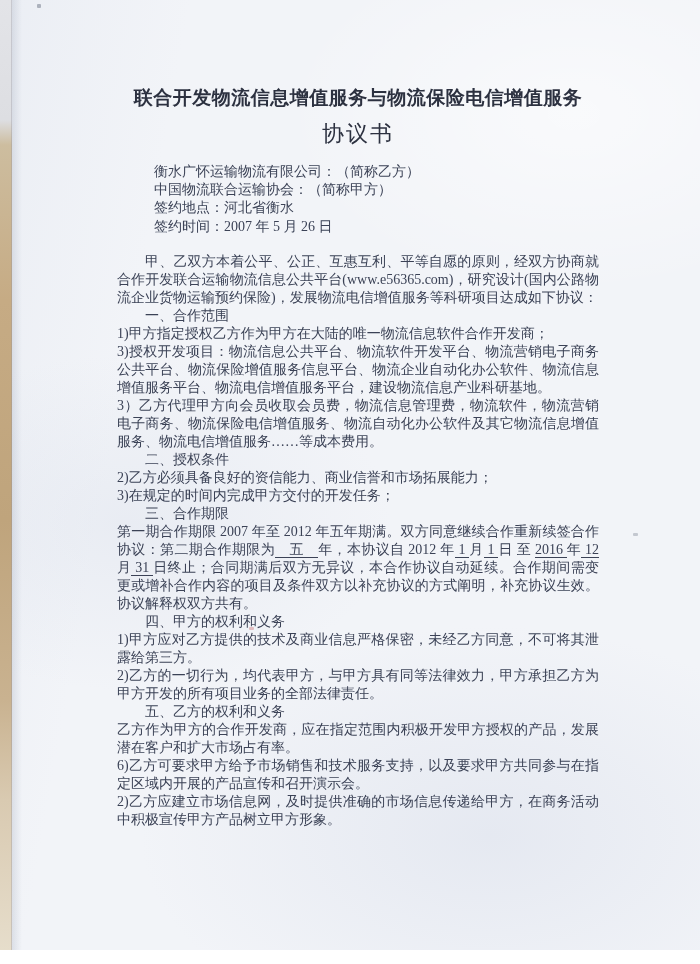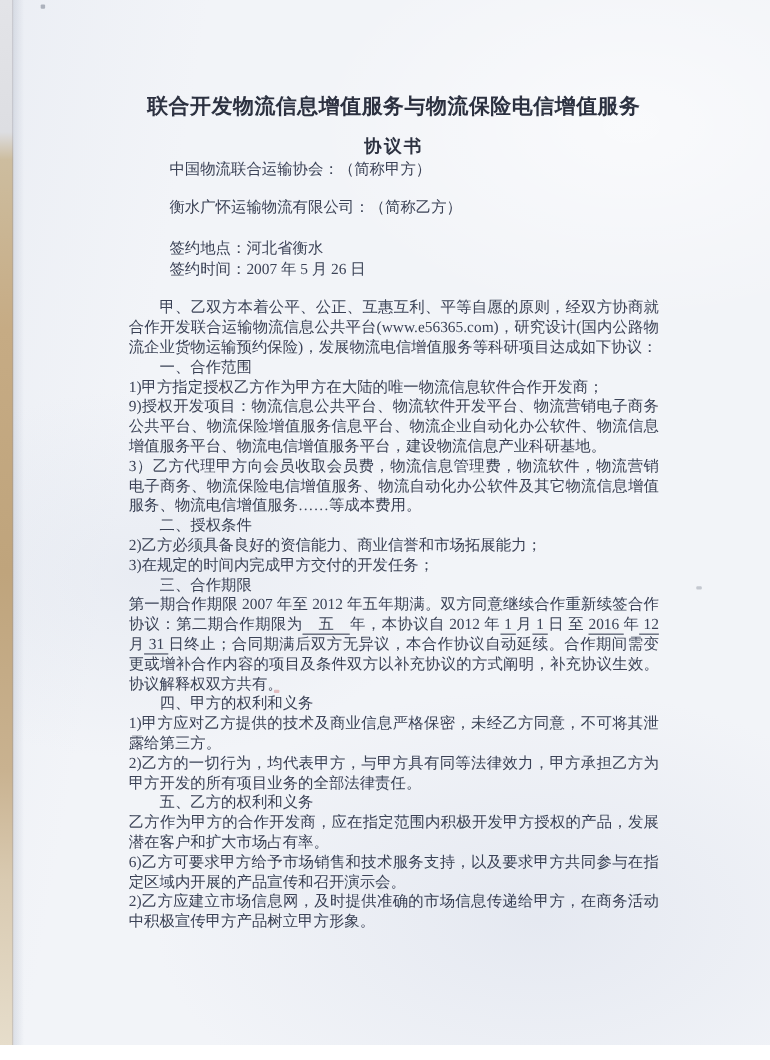--- a/index.html
+++ b/index.html
@@ -64,32 +64,32 @@
   }
   .title {
     margin: 86px 0 0 0;
     font-size: 19px; line-height: 24px;
     font-weight: bold; text-align: center;
     letter-spacing: 0.5px;
     color: #2c3140;
   }
   .subtitle {
     margin: 12px 0 0 0;
-    font-size: 16px; line-height: 24px;
-    font-weight: bold; text-align: center;
+    font-size: 22px; line-height: 24px;
+    font-weight: normal; text-align: center;
     letter-spacing: 2px;
     color: #2c3140;
   }
   .party, .sign {
     margin: 0 0 0 37px;
     font-size: 14px; line-height: 18px;
   }
   .party.a { margin-top: 0px; }
   .party.b { margin-top: 17px; }
-  .sign.place { margin-top: 19px; }
+  .sign.place { }
   .sign.time { margin-top: 1px; }
 
   .body-blocks { margin-top: 17px; }
   .blk {
     margin: 0;
     font-size: 14px; line-height: 18px;
     text-align: justify;
     letter-spacing: 0px;
   }
   .blk.indent { text-indent: 2em; }
@@ -106,30 +106,30 @@
   <div class="edge-strip"></div>
   <div class="edge-shadow"></div>
   <div class="speck s1"></div>
   <div class="speck s2"></div>
   <div class="speck s3"></div>
 
   <div class="content">
     <h1 class="title">联合开发物流信息增值服务与物流保险电信增值服务</h1>
     <h2 class="subtitle">协议书</h2>
 
+    <p class="party b">衡水广怀运输物流有限公司：（简称乙方）</p>
     <p class="party a">中国物流联合运输协会：（简称甲方）</p>
-    <p class="party b">衡水广怀运输物流有限公司：（简称乙方）</p>
     <p class="sign place">签约地点：河北省衡水</p>
     <p class="sign time">签约时间：2007 年 5 月 26 日</p>
 
     <div class="body-blocks">
         <p class="blk indent">甲、乙双方本着公平、公正、互惠互利、平等自愿的原则，经双方协商就合作开发联合运输物流信息公共平台(www.e56365.com)，研究设计(国内公路物流企业货物运输预约保险)，发展物流电信增值服务等科研项目达成如下协议：</p>
         <p class="blk indent">一、合作范围</p>
         <p class="blk">1)甲方指定授权乙方作为甲方在大陆的唯一物流信息软件合作开发商；</p>
-        <p class="blk">9)授权开发项目：物流信息公共平台、物流软件开发平台、物流营销电子商务公共平台、物流保险增值服务信息平台、物流企业自动化办公软件、物流信息增值服务平台、物流电信增值服务平台，建设物流信息产业科研基地。</p>
+        <p class="blk">3)授权开发项目：物流信息公共平台、物流软件开发平台、物流营销电子商务公共平台、物流保险增值服务信息平台、物流企业自动化办公软件、物流信息增值服务平台、物流电信增值服务平台，建设物流信息产业科研基地。</p>
         <p class="blk">3）乙方代理甲方向会员收取会员费，物流信息管理费，物流软件，物流营销电子商务、物流保险电信增值服务、物流自动化办公软件及其它物流信息增值服务、物流电信增值服务……等成本费用。</p>
         <p class="blk indent">二、授权条件</p>
         <p class="blk">2)乙方必须具备良好的资信能力、商业信誉和市场拓展能力；</p>
         <p class="blk">3)在规定的时间内完成甲方交付的开发任务；</p>
         <p class="blk indent">三、合作期限</p>
         <p class="blk"><span>第一期合作期限 2007 年至 2012 年五年期满。双方同意继续合作重新续签合作协议：第二期合作期限为</span><span class="u">　五　</span><span>年，本协议自 2012 年</span><span class="u"> 1 </span><span>月</span><span class="u"> 1 </span><span>日 至 </span><span class="u"> 2016 </span><span>年</span><span class="u"> 12 </span><span>月</span><span class="u"> 31 </span><span>日终止；合同期满后双方无异议，本合作协议自动延续。合作期间需变更或增补合作内容的项目及条件双方以补充协议的方式阐明，补充协议生效。协议解释权双方共有。</span></p>
         <p class="blk indent">四、甲方的权利和义务</p>
         <p class="blk">1)甲方应对乙方提供的技术及商业信息严格保密，未经乙方同意，不可将其泄露给第三方。</p>
         <p class="blk">2)乙方的一切行为，均代表甲方，与甲方具有同等法律效力，甲方承担乙方为甲方开发的所有项目业务的全部法律责任。</p>
         <p class="blk indent">五、乙方的权利和义务</p>

